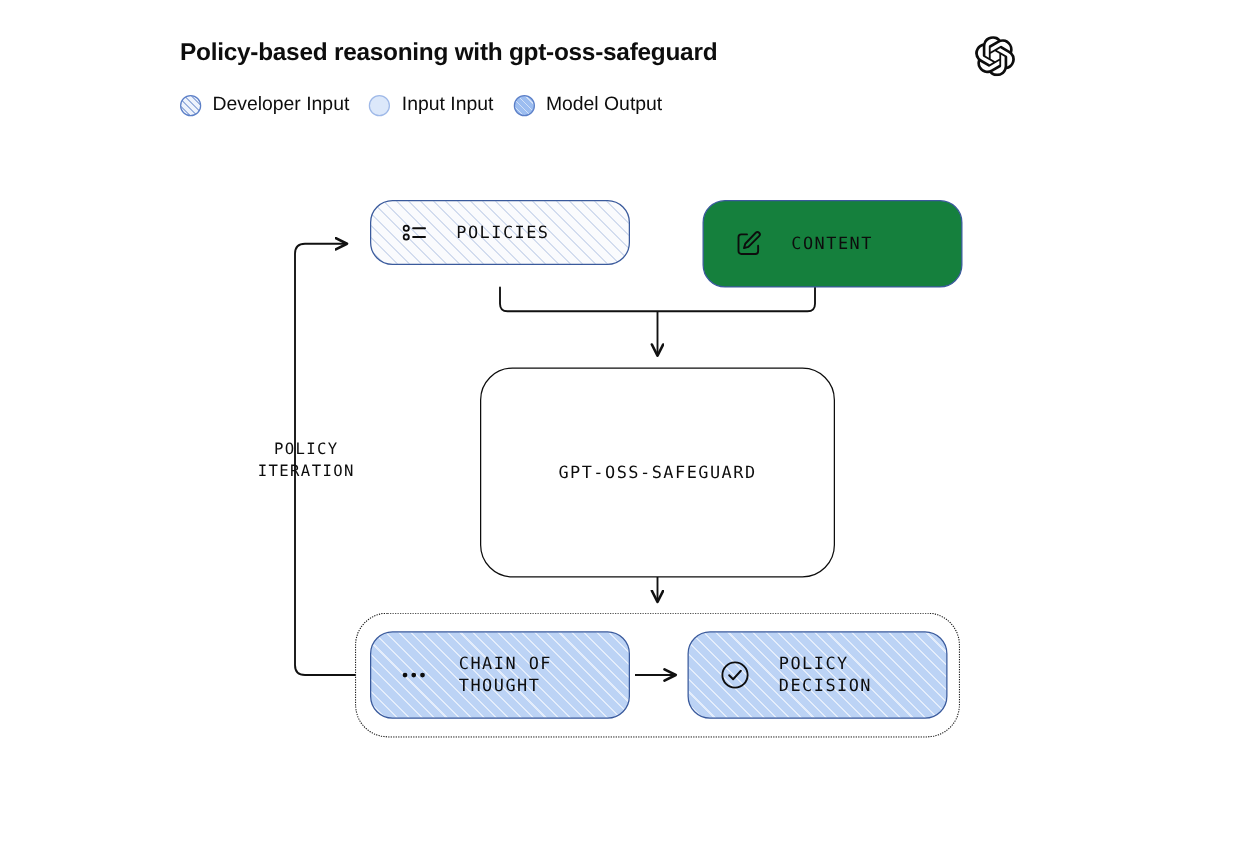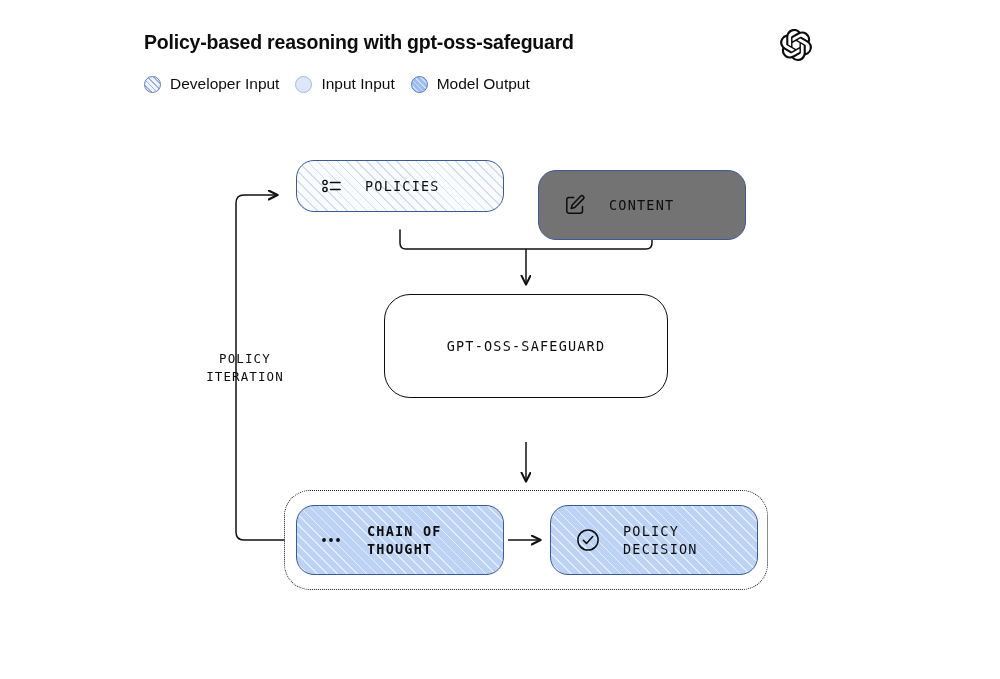--- a/index.html
+++ b/index.html
@@ -112,45 +112,44 @@
   #node-policies {
     left: 296px; top: 160px; width: 208px; height: 52px;
     border: 1.4px solid #3a5a9c;
     background-color: #fafbfd;
     background-image: repeating-linear-gradient(
       45deg, rgba(120,150,205,.30) 0 1.1px, rgba(0,0,0,0) 1.1px 7px);
   }
 
   
   #node-content {
-    left: 538px; top: 160px; width: 208px; height: 70px;
+    left: 562px; top: 160px; width: 208px; height: 70px;
     border: 1.4px solid #3a5a9c;
-    background: #737373;
-    margin-top: 10px;
+    background: #15803d;
   }
 
   
   #node-model {
-    left: 384px; top: 294px; width: 284px; height: 104px;
+    left: 384px; top: 294px; width: 284px; height: 168px;
     border: 1.4px solid #0d0d0d;
     background: #ffffff;
     border-radius: 26px;
     justify-content: center;
   }
   #node-model .node-inner { padding-left: 0; }
 
   
   #node-cot, #node-decision {
     top: 505px; width: 208px; height: 70px;
     border: 1.4px solid #3a5a9c;
     background-color: #bcd3f5;
     background-image: repeating-linear-gradient(
       45deg, rgba(255,255,255,.60) 0 1.2px, rgba(0,0,0,0) 1.2px 7px);
   }
-  #node-cot { left: 296px; font-weight: bold; }
+  #node-cot { left: 296px; }
   #node-decision { left: 550px; }
 
   
   #output-group {
     position: absolute;
     left: 284px; top: 490px;
     width: 484px; height: 100px;
     border: 1.8px dotted #1a1a1a;
     border-radius: 26px;
     box-sizing: border-box;

